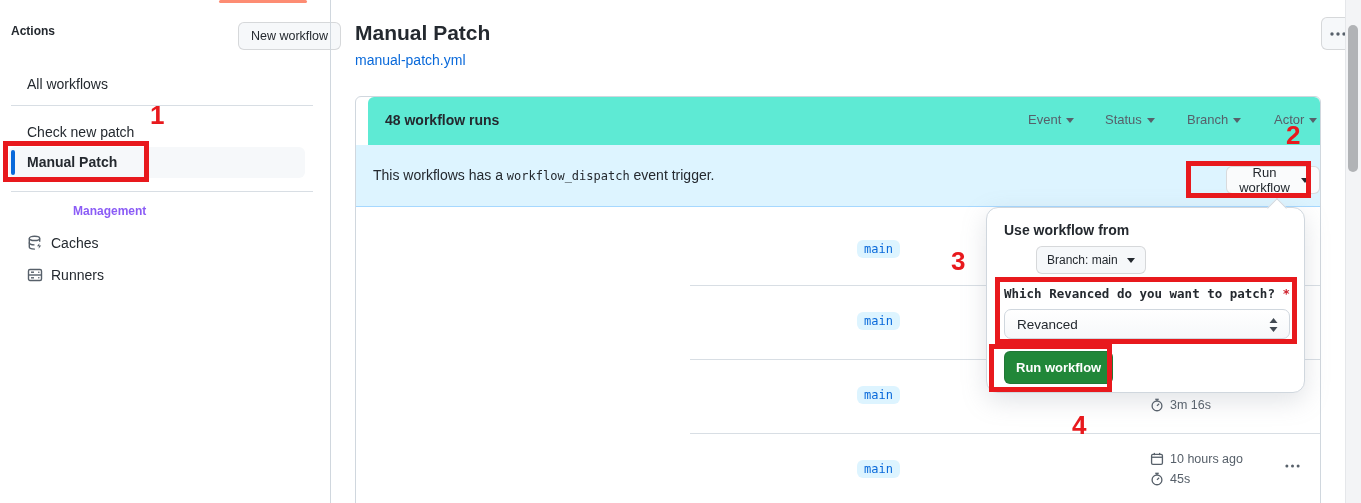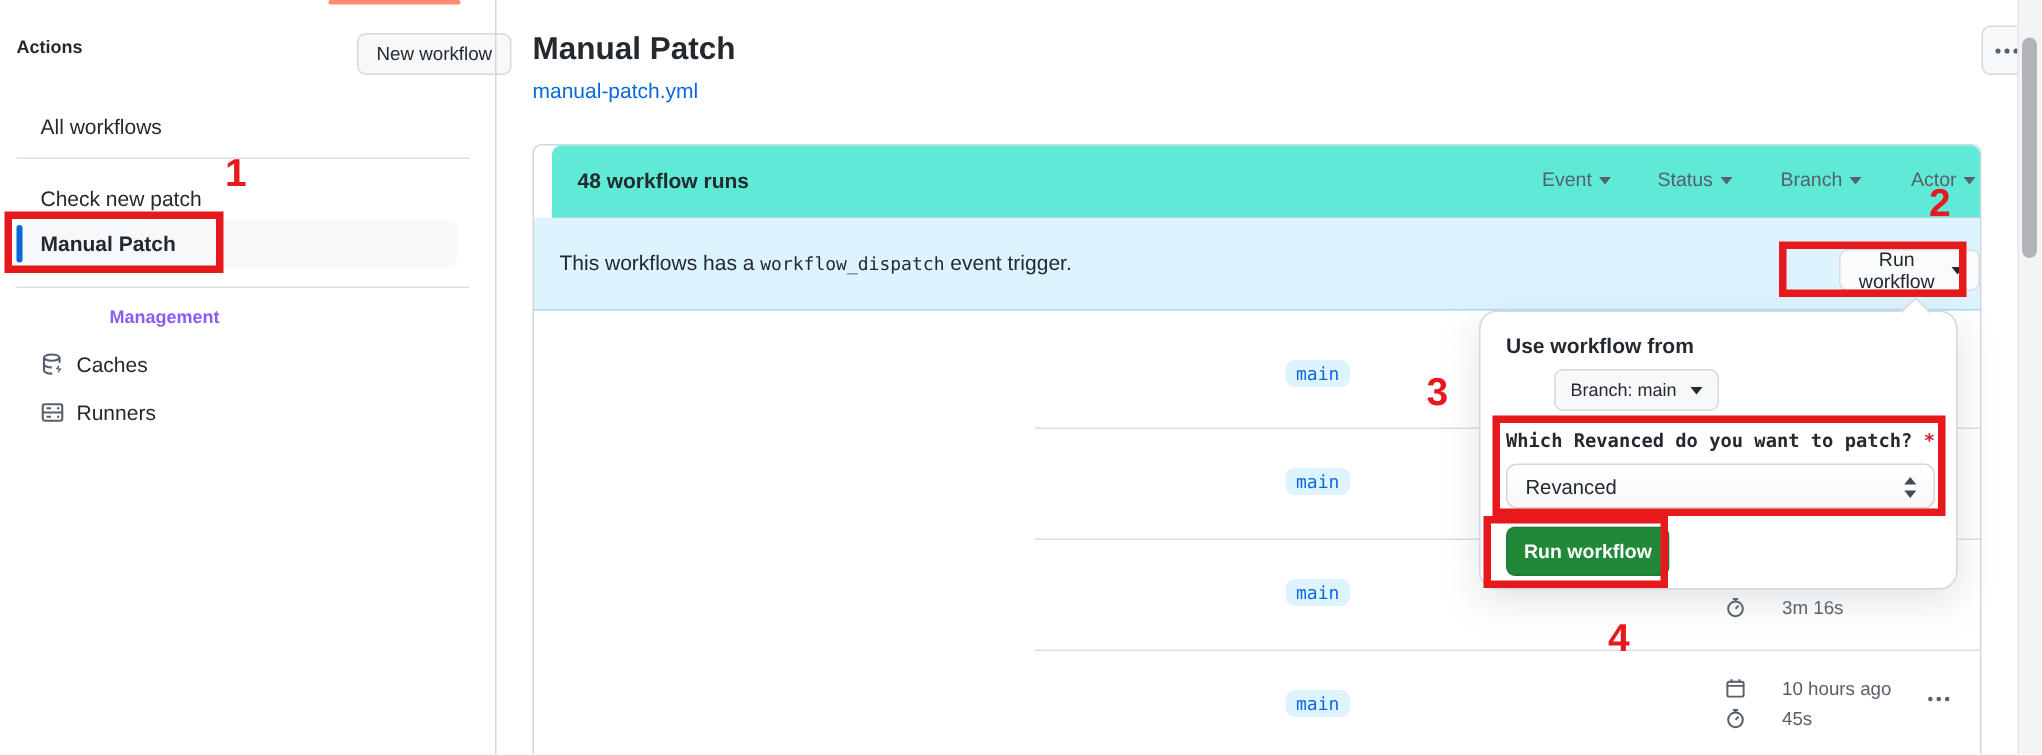--- a/index.html
+++ b/index.html
@@ -41,21 +41,21 @@
          border-top:5px solid currentColor;margin-left:5px;vertical-align:middle;}
   .banner{position:absolute;left:0;top:48px;right:0;height:62px;background:#ddf4ff;
           border-bottom:1px solid rgba(84,174,255,0.4);box-sizing:border-box;}
   .banner-text{position:absolute;left:17px;top:22px;font-size:14px;color:#24292f;}
   .code{font-family:"DejaVu Sans Mono","Liberation Mono",monospace;font-size:12px;color:#24292f;}
   .run-wf-btn{position:absolute;left:838px;top:69px;height:28px;padding:0 10px;font-size:13px;font-weight:500;gap:4px;}
   .row-sep{position:absolute;left:334px;right:0;height:1px;background:#d8dee4;}
   .run-row{position:absolute;left:0;right:0;cursor:pointer;}
   .branch-badge{position:absolute;left:501px;padding:2px 7px;background:#ddf4ff;color:#0969da;border-radius:6px;
         font-family:"DejaVu Sans Mono","Liberation Mono",monospace;font-size:12px;cursor:pointer;}
-  .meta{position:absolute;display:flex;align-items:center;gap:24px;font-size:12.5px;color:#57606a;}
+  .meta{position:absolute;display:flex;align-items:center;gap:6px;font-size:12.5px;color:#57606a;}
   .row-kebab{position:absolute;width:24px;height:18px;display:flex;align-items:center;justify-content:center;cursor:pointer;}
   
   .dropdown{position:absolute;left:986px;top:207px;width:319px;height:186px;background:#fff;
             border:1px solid #d0d7de;border-radius:12px;box-shadow:0 8px 24px rgba(140,149,159,0.25);
             box-sizing:border-box;z-index:40;}
   .dd-caret{position:absolute;left:1270px;top:201px;width:13px;height:13px;background:#fff;
             border-left:1px solid #d0d7de;border-top:1px solid #d0d7de;transform:rotate(45deg);z-index:41;}
   .dd-head{position:absolute;left:17px;top:14px;font-size:14px;font-weight:600;}
   .branch-btn{position:absolute;left:17px;top:38px;height:28px;padding:12px 10px;font-size:12px;font-weight:500;gap:4px;}
   .dd-label{position:absolute;left:17px;top:78px;font-family:"DejaVu Sans Mono","Liberation Mono",monospace;

